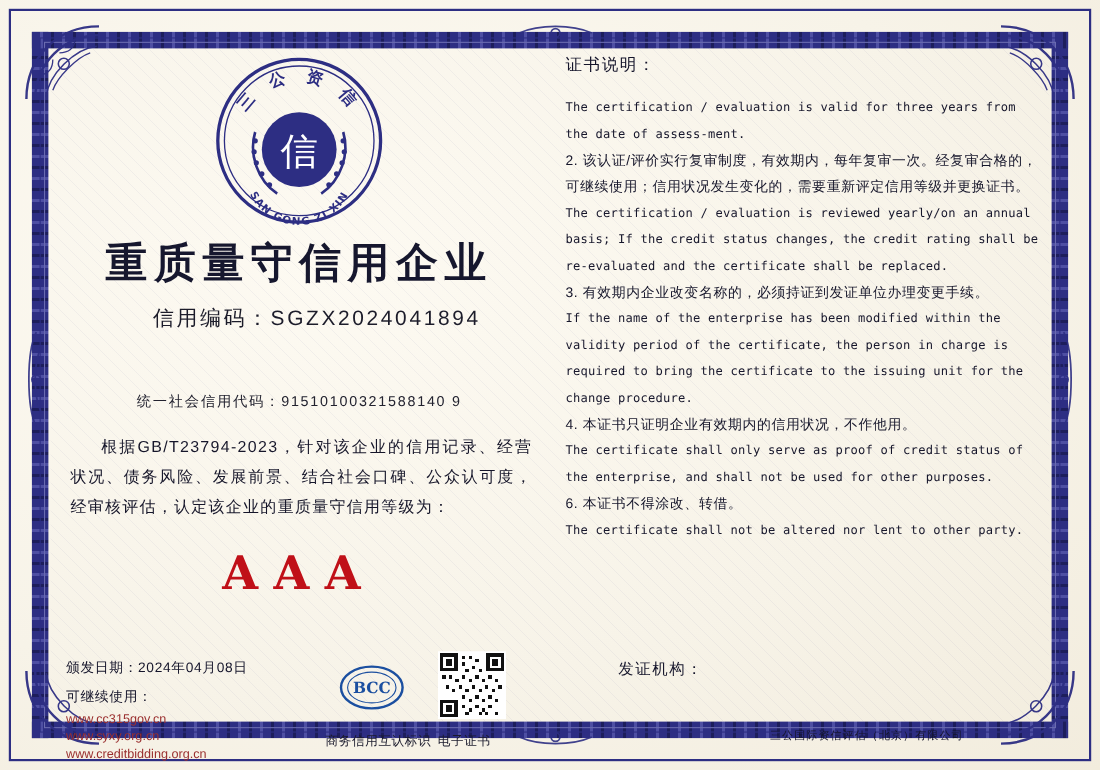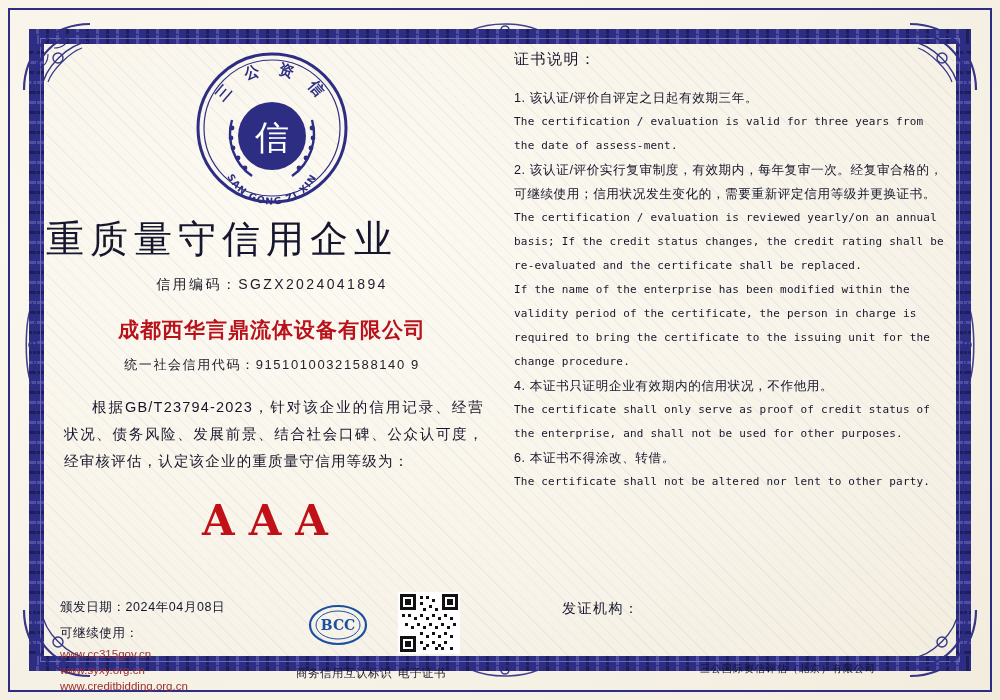--- a/index.html
+++ b/index.html
@@ -55,27 +55,27 @@
   .content{position:absolute;left:46px;top:44px;right:46px;bottom:44px;}
 
   .left-col{position:absolute;left:0;top:0;width:452px;height:100%;}
   .right-col{position:absolute;left:468px;top:0;right:0;height:100%;}
 
   
   .emblem{position:absolute;left:146px;top:4px;width:160px;height:160px;}
   .emblem svg{display:block}
 
   .main-title{
-    position:absolute;left:0;top:170px;width:452px;text-align:left;
+    position:absolute;left:0;top:170px;width:452px;text-align:center;
     font-family:"DejaVu Serif", serif;
-    font-weight:normal;font-size:38px;letter-spacing:6px;color:#16172e;
+    font-weight:bold;font-size:38px;letter-spacing:6px;color:#16172e;
   }
   .credit-code{
-    position:absolute;left:0;top:232px;width:452px;text-align:center;
-    font-size:14px;letter-spacing:2.4px;color:#1c1c2a;
+    position:absolute;left:16px;top:232px;width:452px;text-align:center;
+    font-size:19px;letter-spacing:2.4px;color:#1c1c2a;
   }
   .company{
     position:absolute;left:0;top:272px;width:452px;text-align:center;
     font-family:"DejaVu Serif", serif;
     font-weight:bold;font-size:21px;letter-spacing:1px;color:#b9121b;
   }
   .usci{
     position:absolute;left:0;top:312px;width:452px;text-align:center;
     font-size:13px;letter-spacing:1.6px;color:#22222f;
   }
@@ -249,21 +249,20 @@
           </text>
         </svg>
       </div>
 
       <div class="main-title">重质量守信用企业</div>
 
       <div class="credit-code">
         <span>信用编码：</span><span>SGZX2024041894</span>
       </div>
 
-      <div class="company">成都西华言鼎流体设备有限公司</div>
 
       <div class="usci">
         <span>统一社会信用代码：</span><span>91510100321588140 9</span>
       </div>
 
       <div class="body-text">
         <span class="indent">根据GB/T23794-2023，针对该企业的信用记录、经营状况、债务风险、发展前景、结合社会口碑、公众认可度，经审核评估，认定该企业的重质量守信用等级为：</span>
       </div>
 
       <div class="grade">AAA</div>
@@ -348,24 +347,24 @@
       </div>
 
       <div class="q-label">商务信用互认标识</div>
       <div class="q-label2">电子证书</div>
     </div>
 
     <div class="right-col">
       <div class="r-title">证书说明：</div>
 
       <div class="r-body">
-        <div class="zh">1. 该认证/评价自评定之日起有效期三年。</div>
         <div class="en">The certification / evaluation is valid for three years from the date of assess-ment.</div>
         <div class="zh">2. 该认证/评价实行复审制度，有效期内，每年复审一次。经复审合格的，可继续使用；信用状况发生变化的，需要重新评定信用等级并更换证书。</div>
         <div class="en">The certification / evaluation is reviewed yearly/on an annual basis; If the credit status changes, the credit rating shall be re-evaluated and the certificate shall be replaced.</div>
+        <div class="zh">3. 有效期内企业改变名称的，必须持证到发证单位办理变更手续。</div>
         <div class="en">If the name of the enterprise has been modified within the validity period of the certificate, the person in charge is required to bring the certificate to the issuing unit for the change procedure.</div>
         <div class="zh">4. 本证书只证明企业有效期内的信用状况，不作他用。</div>
         <div class="en">The certificate shall only serve as proof of credit status of the enterprise, and shall not be used for other purposes.</div>
         <div class="zh">6. 本证书不得涂改、转借。</div>
         <div class="en">The certificate shall not be altered nor lent to other party.</div>
       </div>
 
       <div class="issuer">发证机构：</div>
       <div class="issuer-name">三公国际资信评估（北京）有限公司</div>
 

